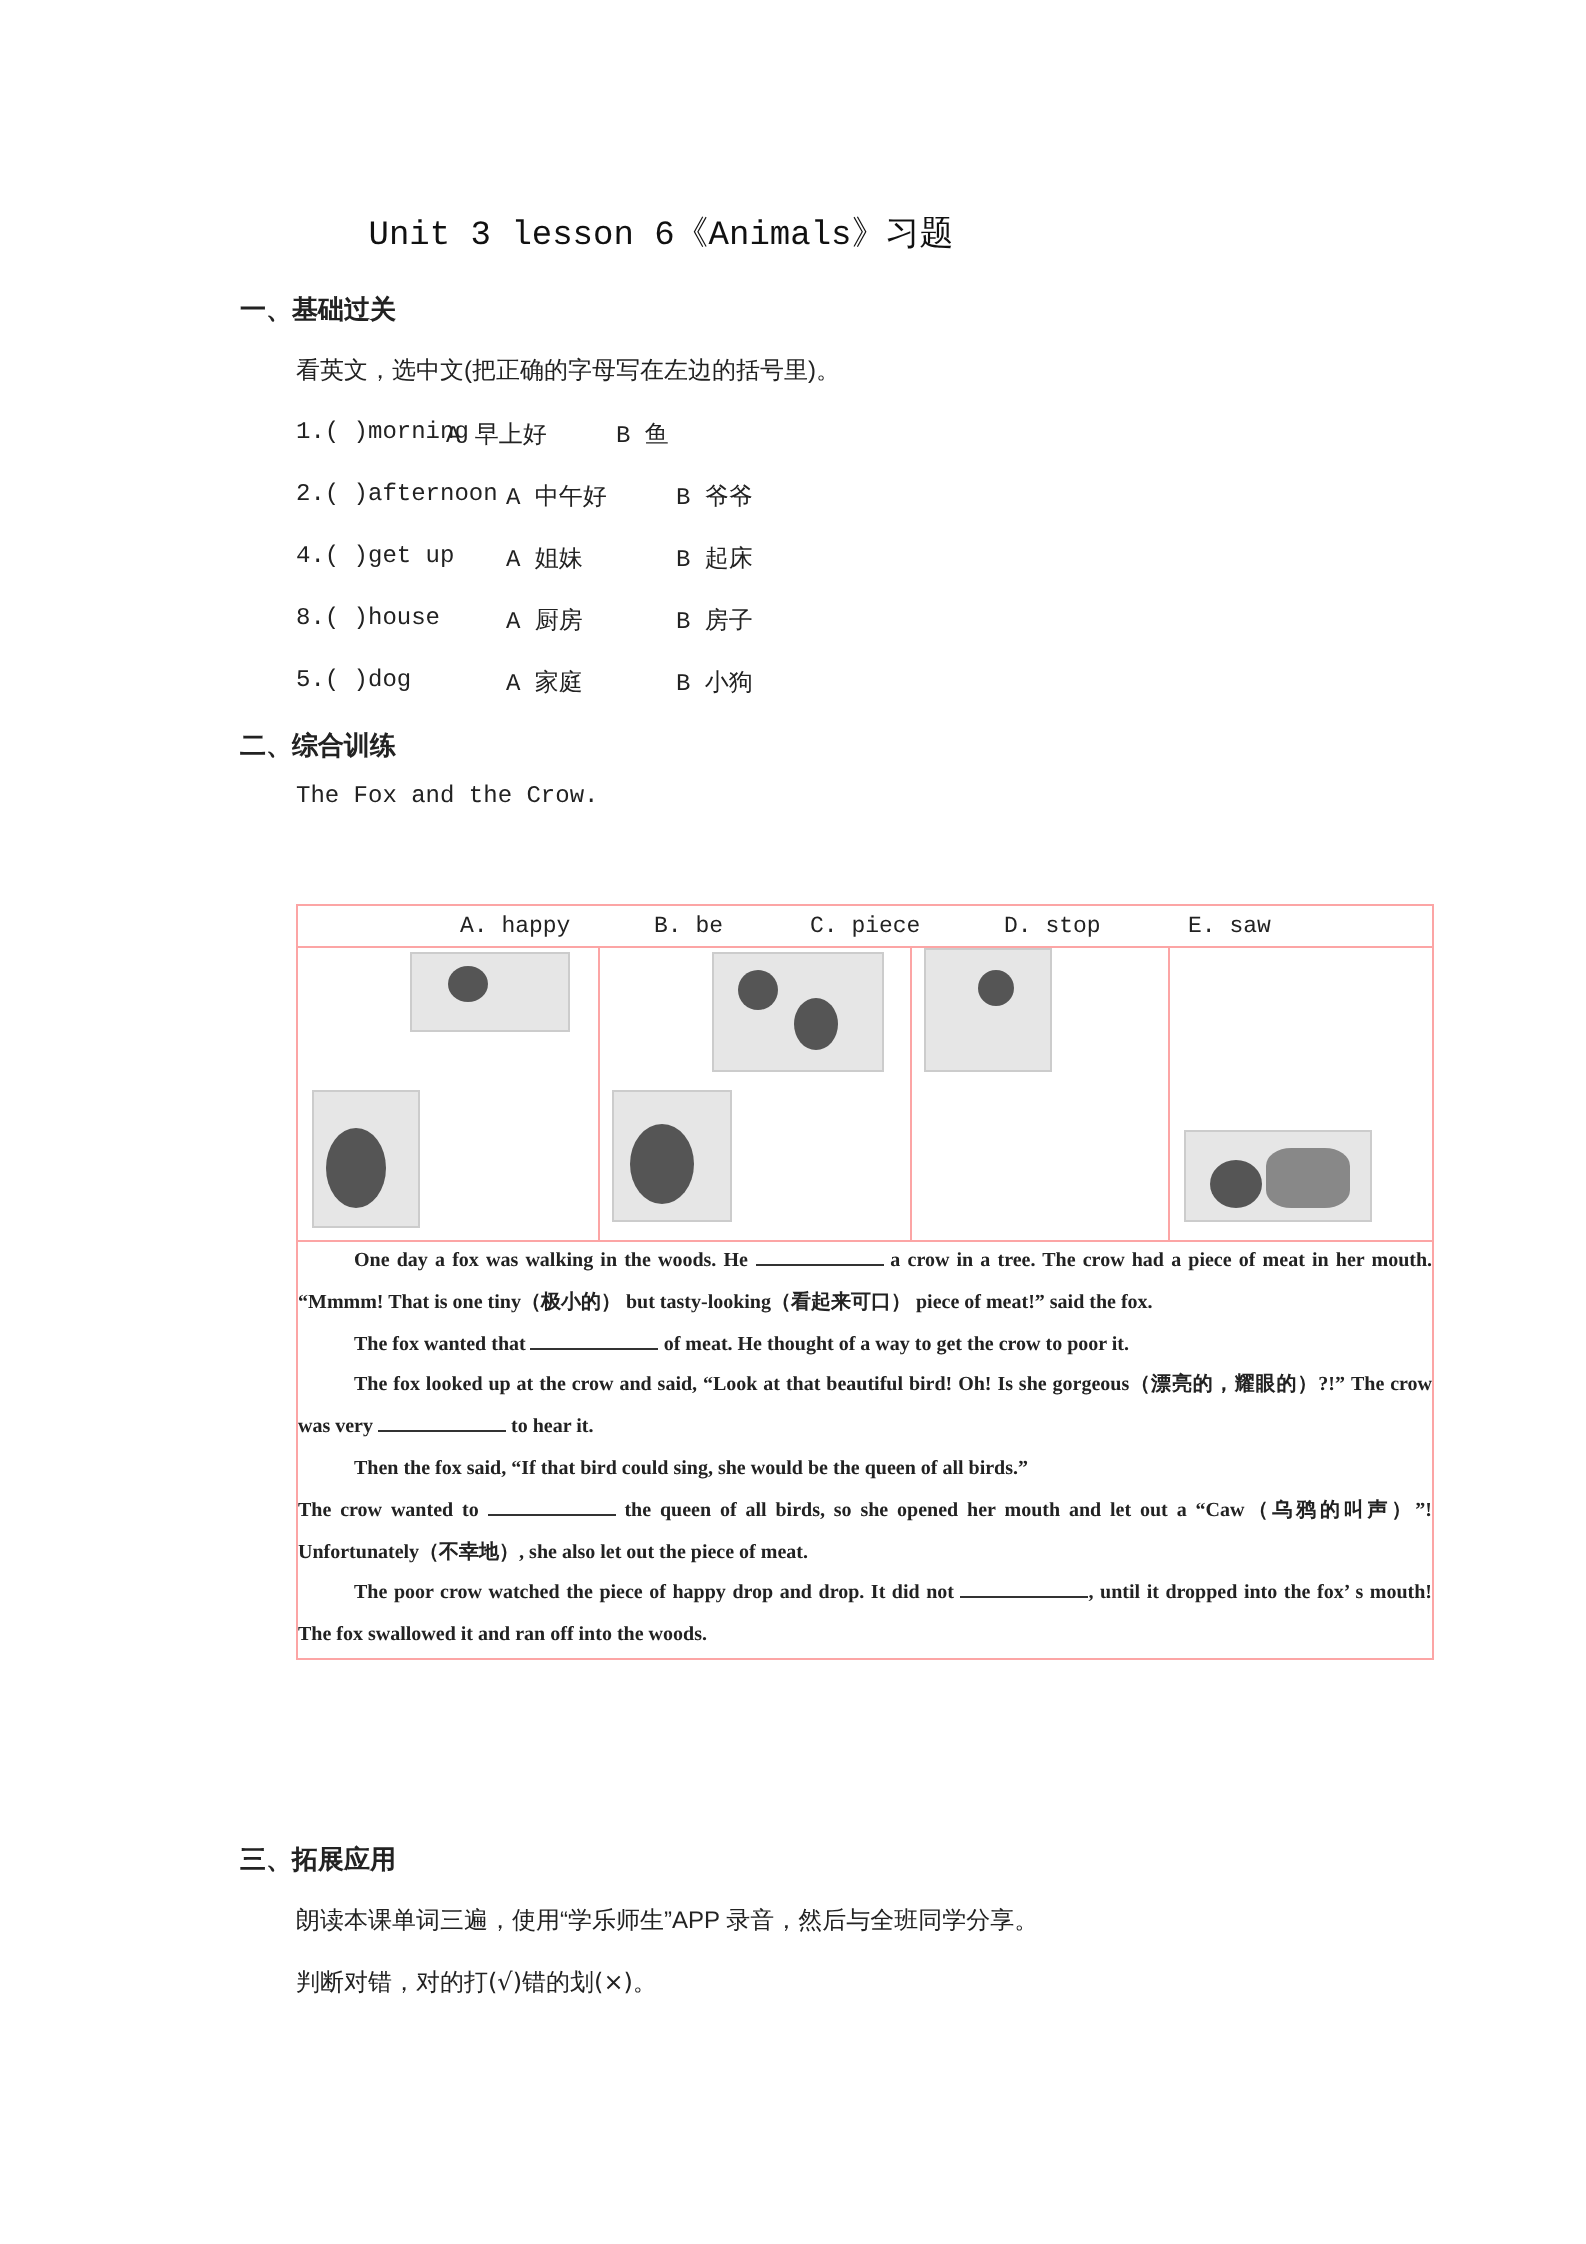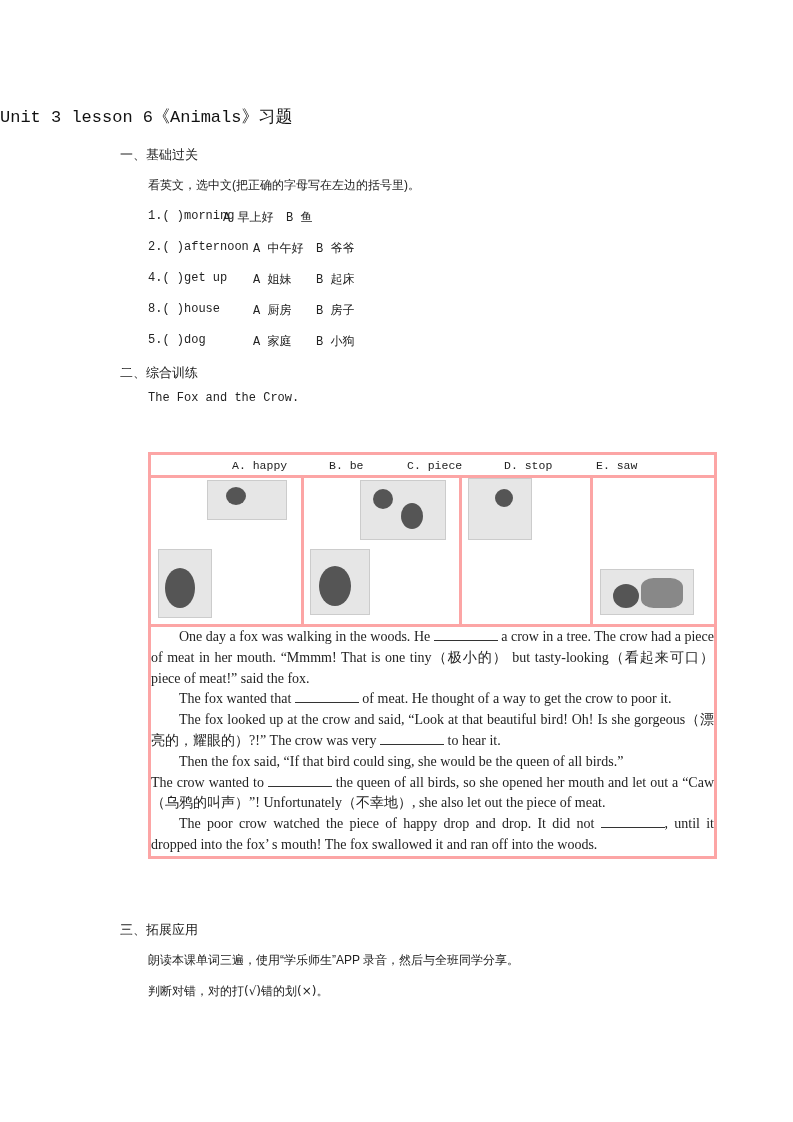--- a/index.html
+++ b/index.html
@@ -1,31 +1,31 @@
 <!DOCTYPE html>
 <html><head>
 <meta charset="utf-8">
 <style>
   html,body{margin:0;padding:0;background:#fff;}
   body{width:793px;height:1122px;position:relative;font-family:"DejaVu Serif","Liberation Serif",serif;color:#222;overflow:hidden;}
   .abs{position:absolute;}
-  .title{left:0;width:661px;top:105px;text-align:left;font-size:17px;font-family:"Liberation Mono","DejaVu Sans Mono",monospace;color:#111;}
-  .sec{left:120px;font-size:13px;font-weight:normal;font-family:"DejaVu Sans",sans-serif;}
+  .title{left:0;width:661px;top:105px;text-align:center;font-size:17px;font-family:"Liberation Mono","DejaVu Sans Mono",monospace;color:#111;}
+  .sec{left:120px;font-size:13px;font-weight:bold;font-family:"DejaVu Sans",sans-serif;}
   .line{left:148px;font-size:12px;font-family:"Liberation Mono","DejaVu Sans Mono",monospace;white-space:pre;}
   .q{display:flex;}
   .q .en{width:75px;display:inline-block;}
-  .q .a{width:63px;display:inline-block;}
+  .q .a{width:85px;display:inline-block;}
   table.box{position:absolute;left:148px;top:452px;width:569px;border-collapse:collapse;}
-  .box td{border:3px solid #fca5a5;padding:0;vertical-align:top;}
+  .box td{border:1px solid #fca5a5;padding:0;vertical-align:top;}
   .opts{height:20px;font-family:"Liberation Mono","DejaVu Sans Mono",monospace;font-size:11.5px;position:relative;}
   .opts span{position:absolute;top:4px;}
   .pics td{height:146px;position:relative;}
   .pic{position:absolute;background:#e6e6e6;border:1px solid #ccc;}
   .pic .blob{position:absolute;background:#555;border-radius:50%;}
-  .story{padding:3px 7px 5px 7px;font-size:14px;line-height:20.8px;font-family:"Liberation Serif","DejaVu Serif",serif;text-align:justify;}
+  .story{padding:3px 7px 5px 7px;font-size:10px;line-height:20.8px;font-family:"Liberation Serif","DejaVu Serif",serif;text-align:justify;font-weight:bold;}
   .story p{margin:0;text-indent:28px;}
   .blank{display:inline-block;width:64px;border-bottom:1px solid #333;height:11px;vertical-align:baseline;}
 </style>
 </head>
 <body>
 
 <div class="abs title">Unit 3 lesson 6《Animals》习题</div>
 
 <div class="abs sec" style="top:146px">一、基础过关</div>
 <div class="abs line" style="top:177px;font-family:Liberation Sans, sans-serif;font-size:12px;">看英文，选中文(把正确的字母写在左边的括号里)。</div>

